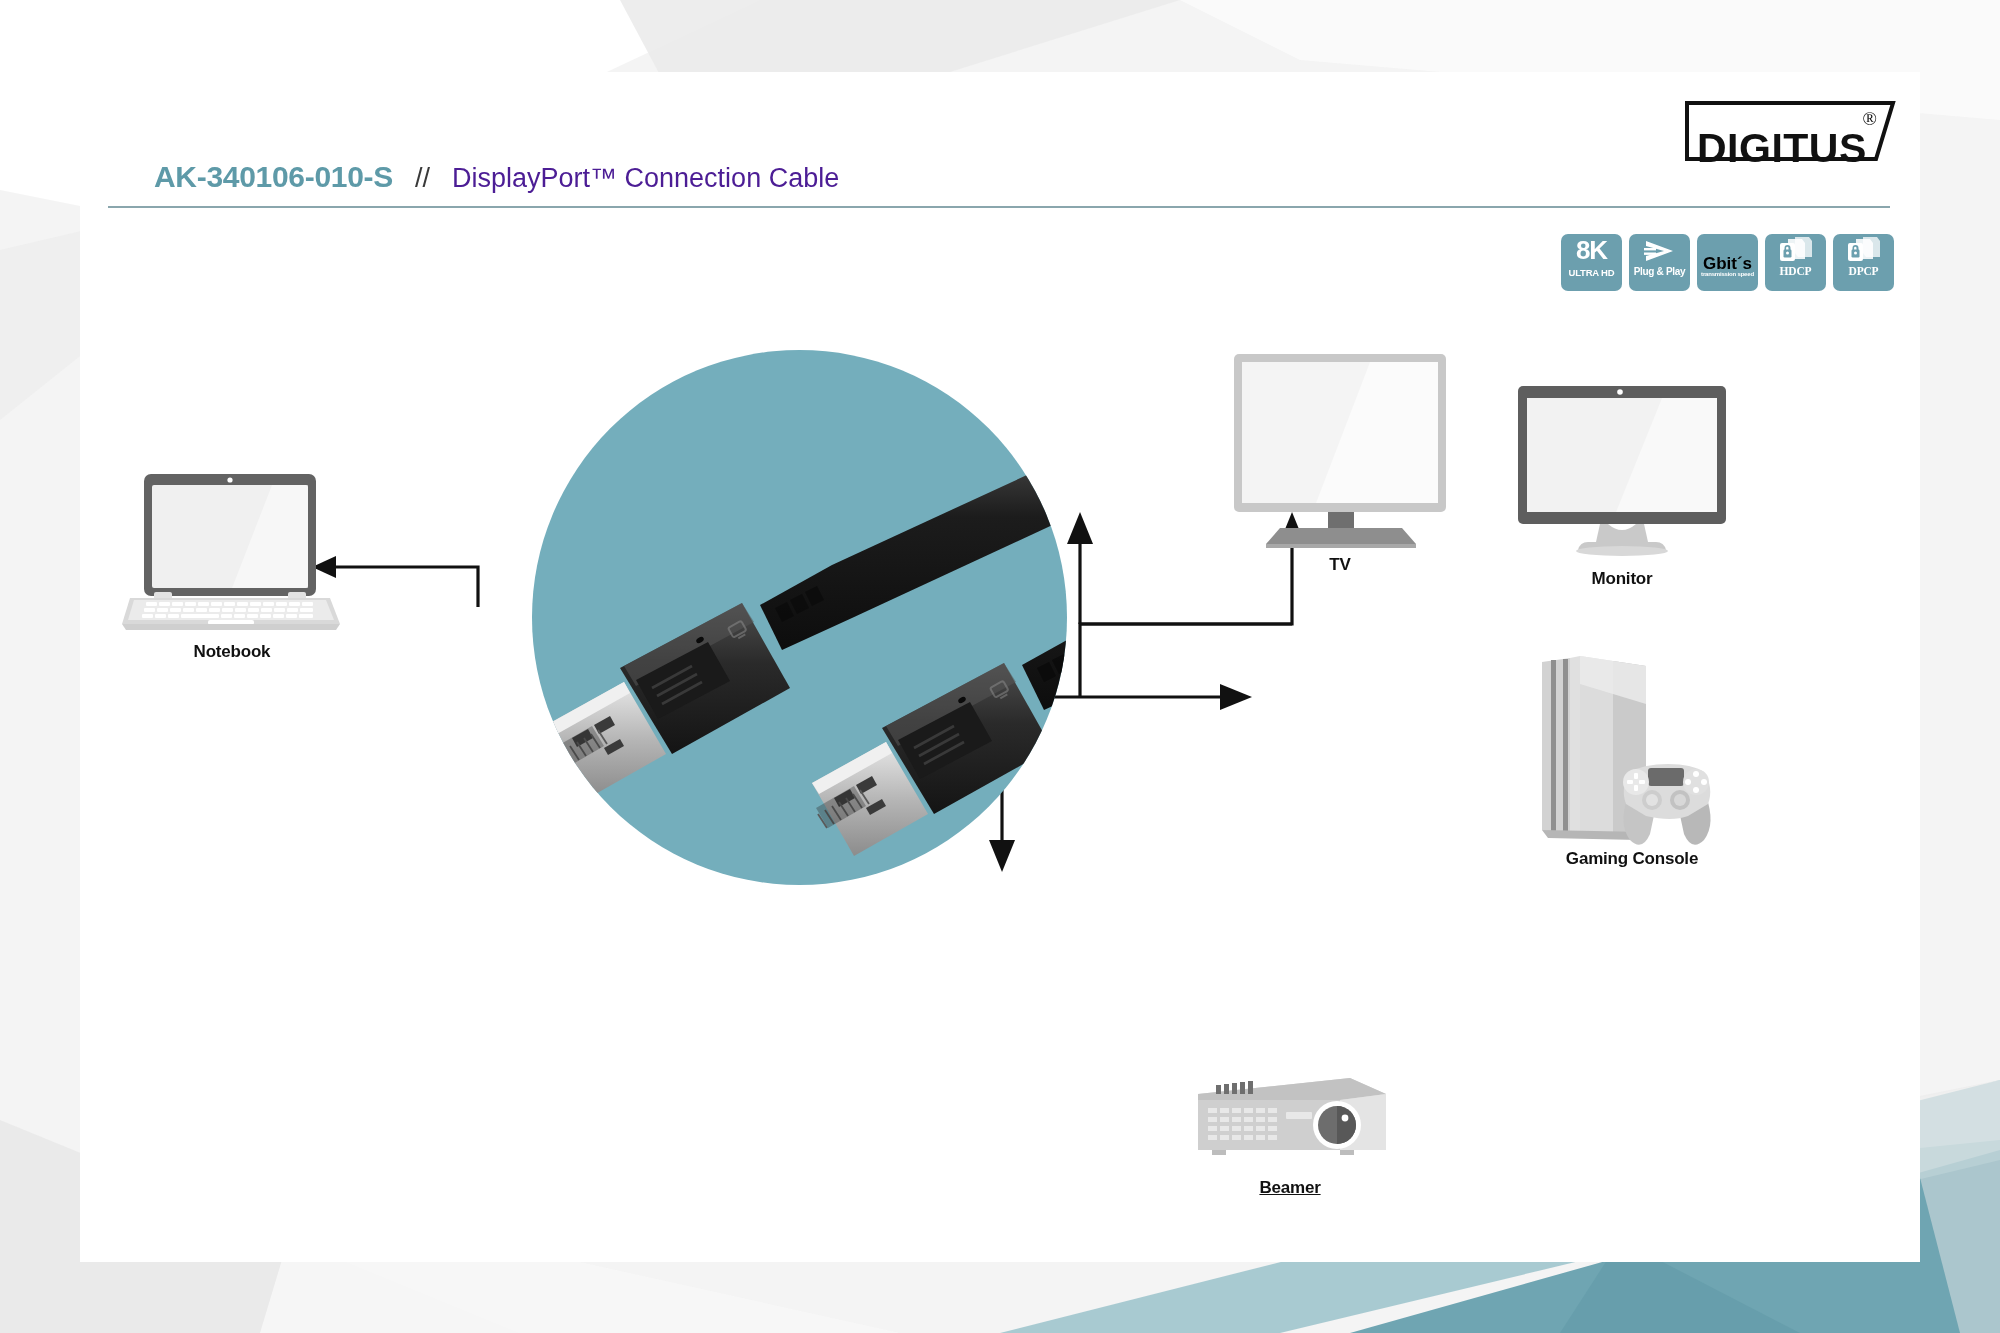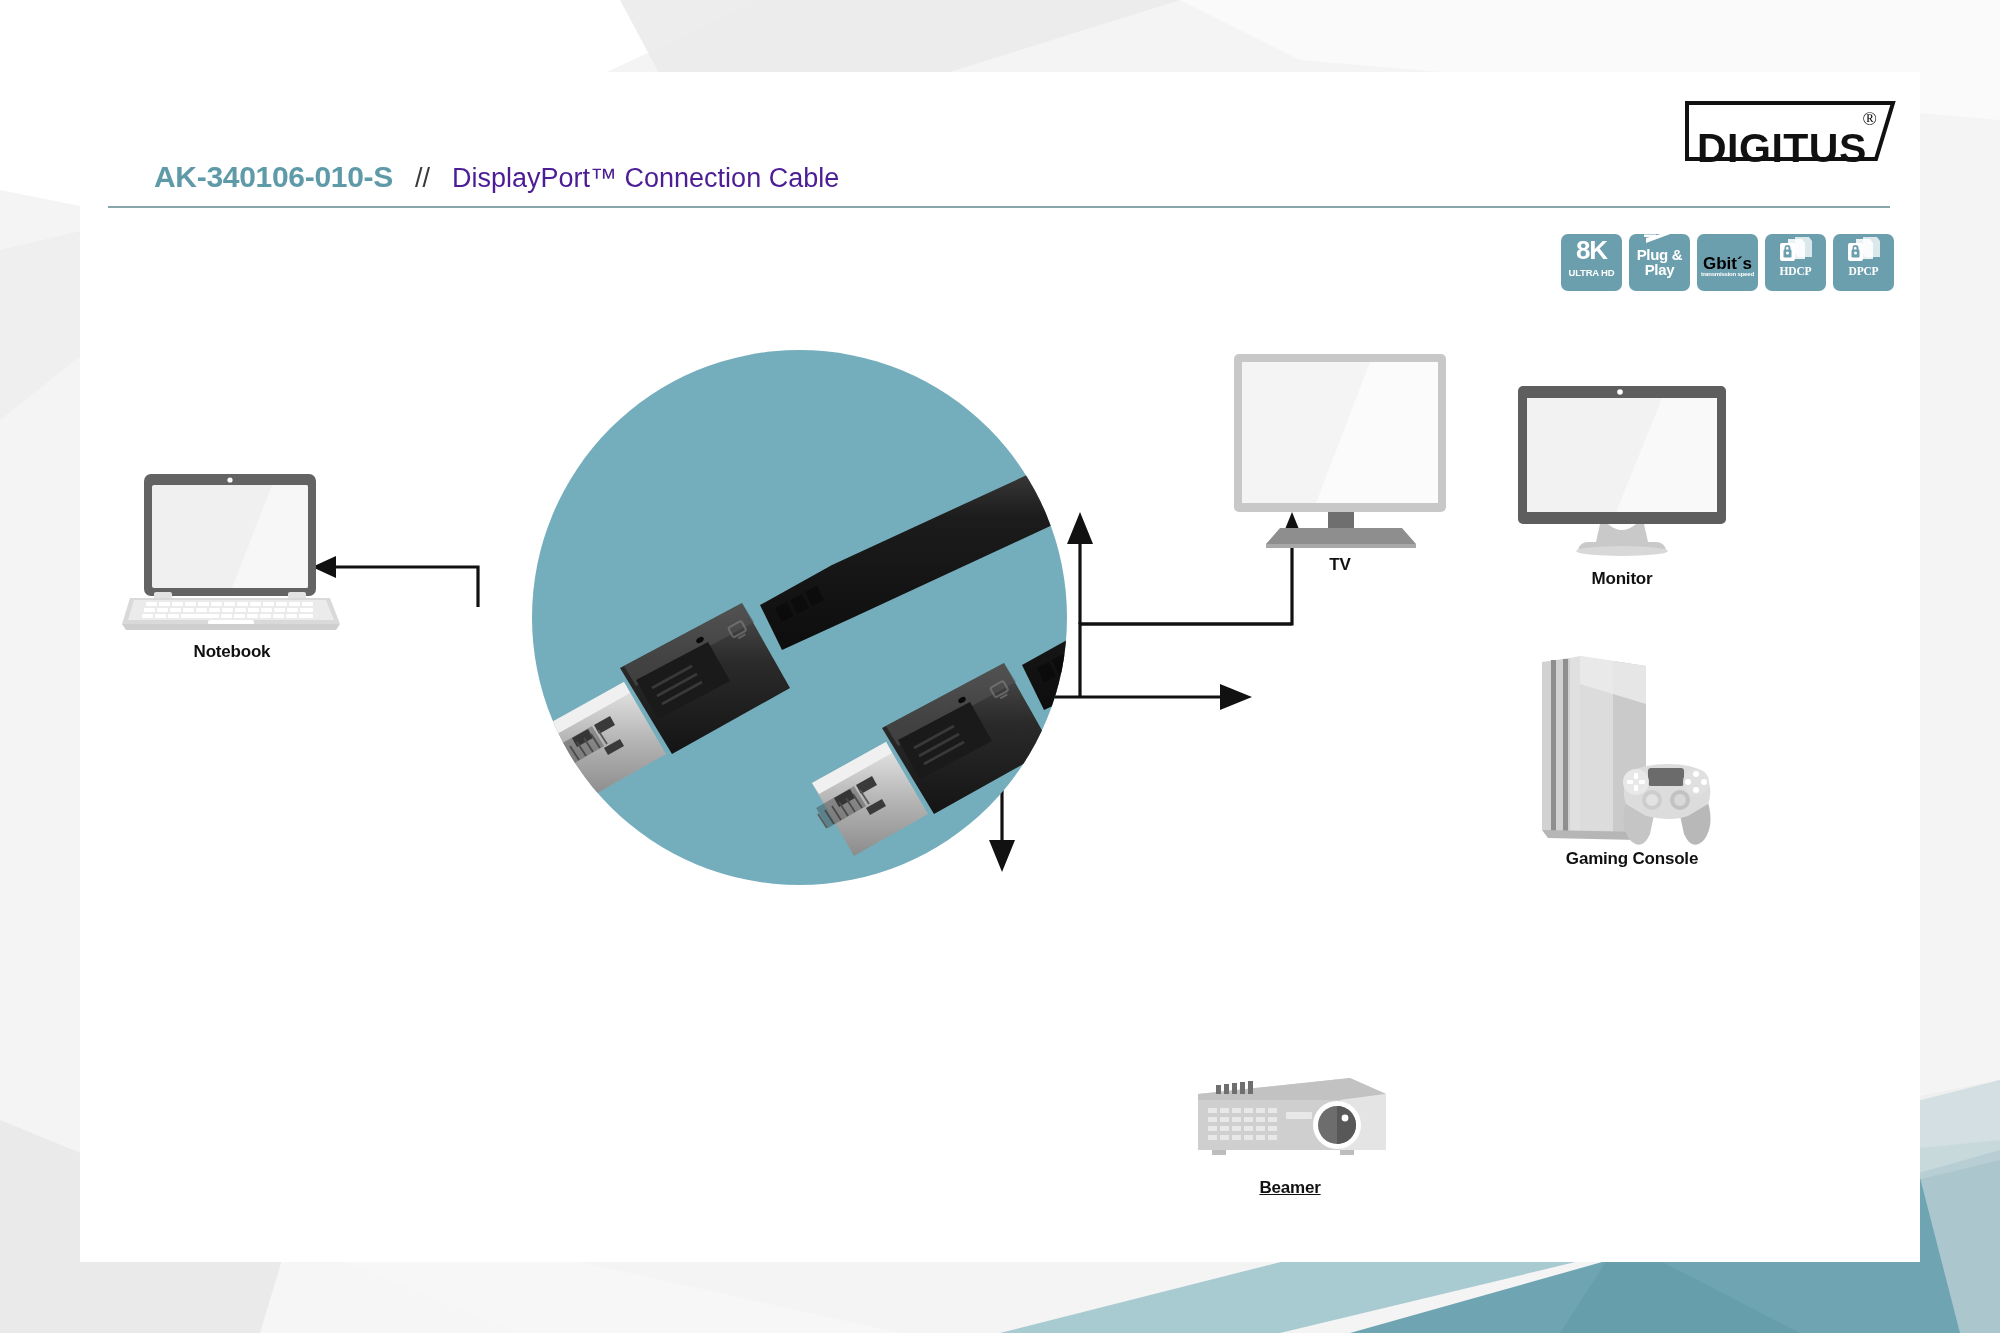--- a/index.html
+++ b/index.html
@@ -123,21 +123,21 @@
   }
   .badge .cap {
     color: #ffffff;
     font-weight: bold;
     text-align: center;
     line-height: 1;
     width: 100%;
   }
   .b-8k .big { font-size: 26px; letter-spacing: -1px; margin-bottom: 1px;}
   .b-8k .cap { font-size: 9.5px; letter-spacing: -0.2px; }
-  .b-pnp .cap { font-size: 15px; letter-spacing: -0.3px; }
+  .b-pnp .cap { font-size: 10px; letter-spacing: -0.3px; }
   .b-gb .big { font-size: 19px; letter-spacing: -0.8px; }
   .b-gb .big2 { font-size: 17px; color:#000000; font-weight:bold; line-height:0.9;margin-top:9px; }
   .b-gb .cap { font-size: 6px; letter-spacing: -0.2px; }
   .b-hdcp .cap, .b-dpcp .cap { font-size: 11.5px; letter-spacing: -0.2px; font-family: Liberation Serif, serif; }
   .badge-icon {
     flex: 1;
     display: flex;
     align-items: center;
     justify-content: center;
     width: 100%;

